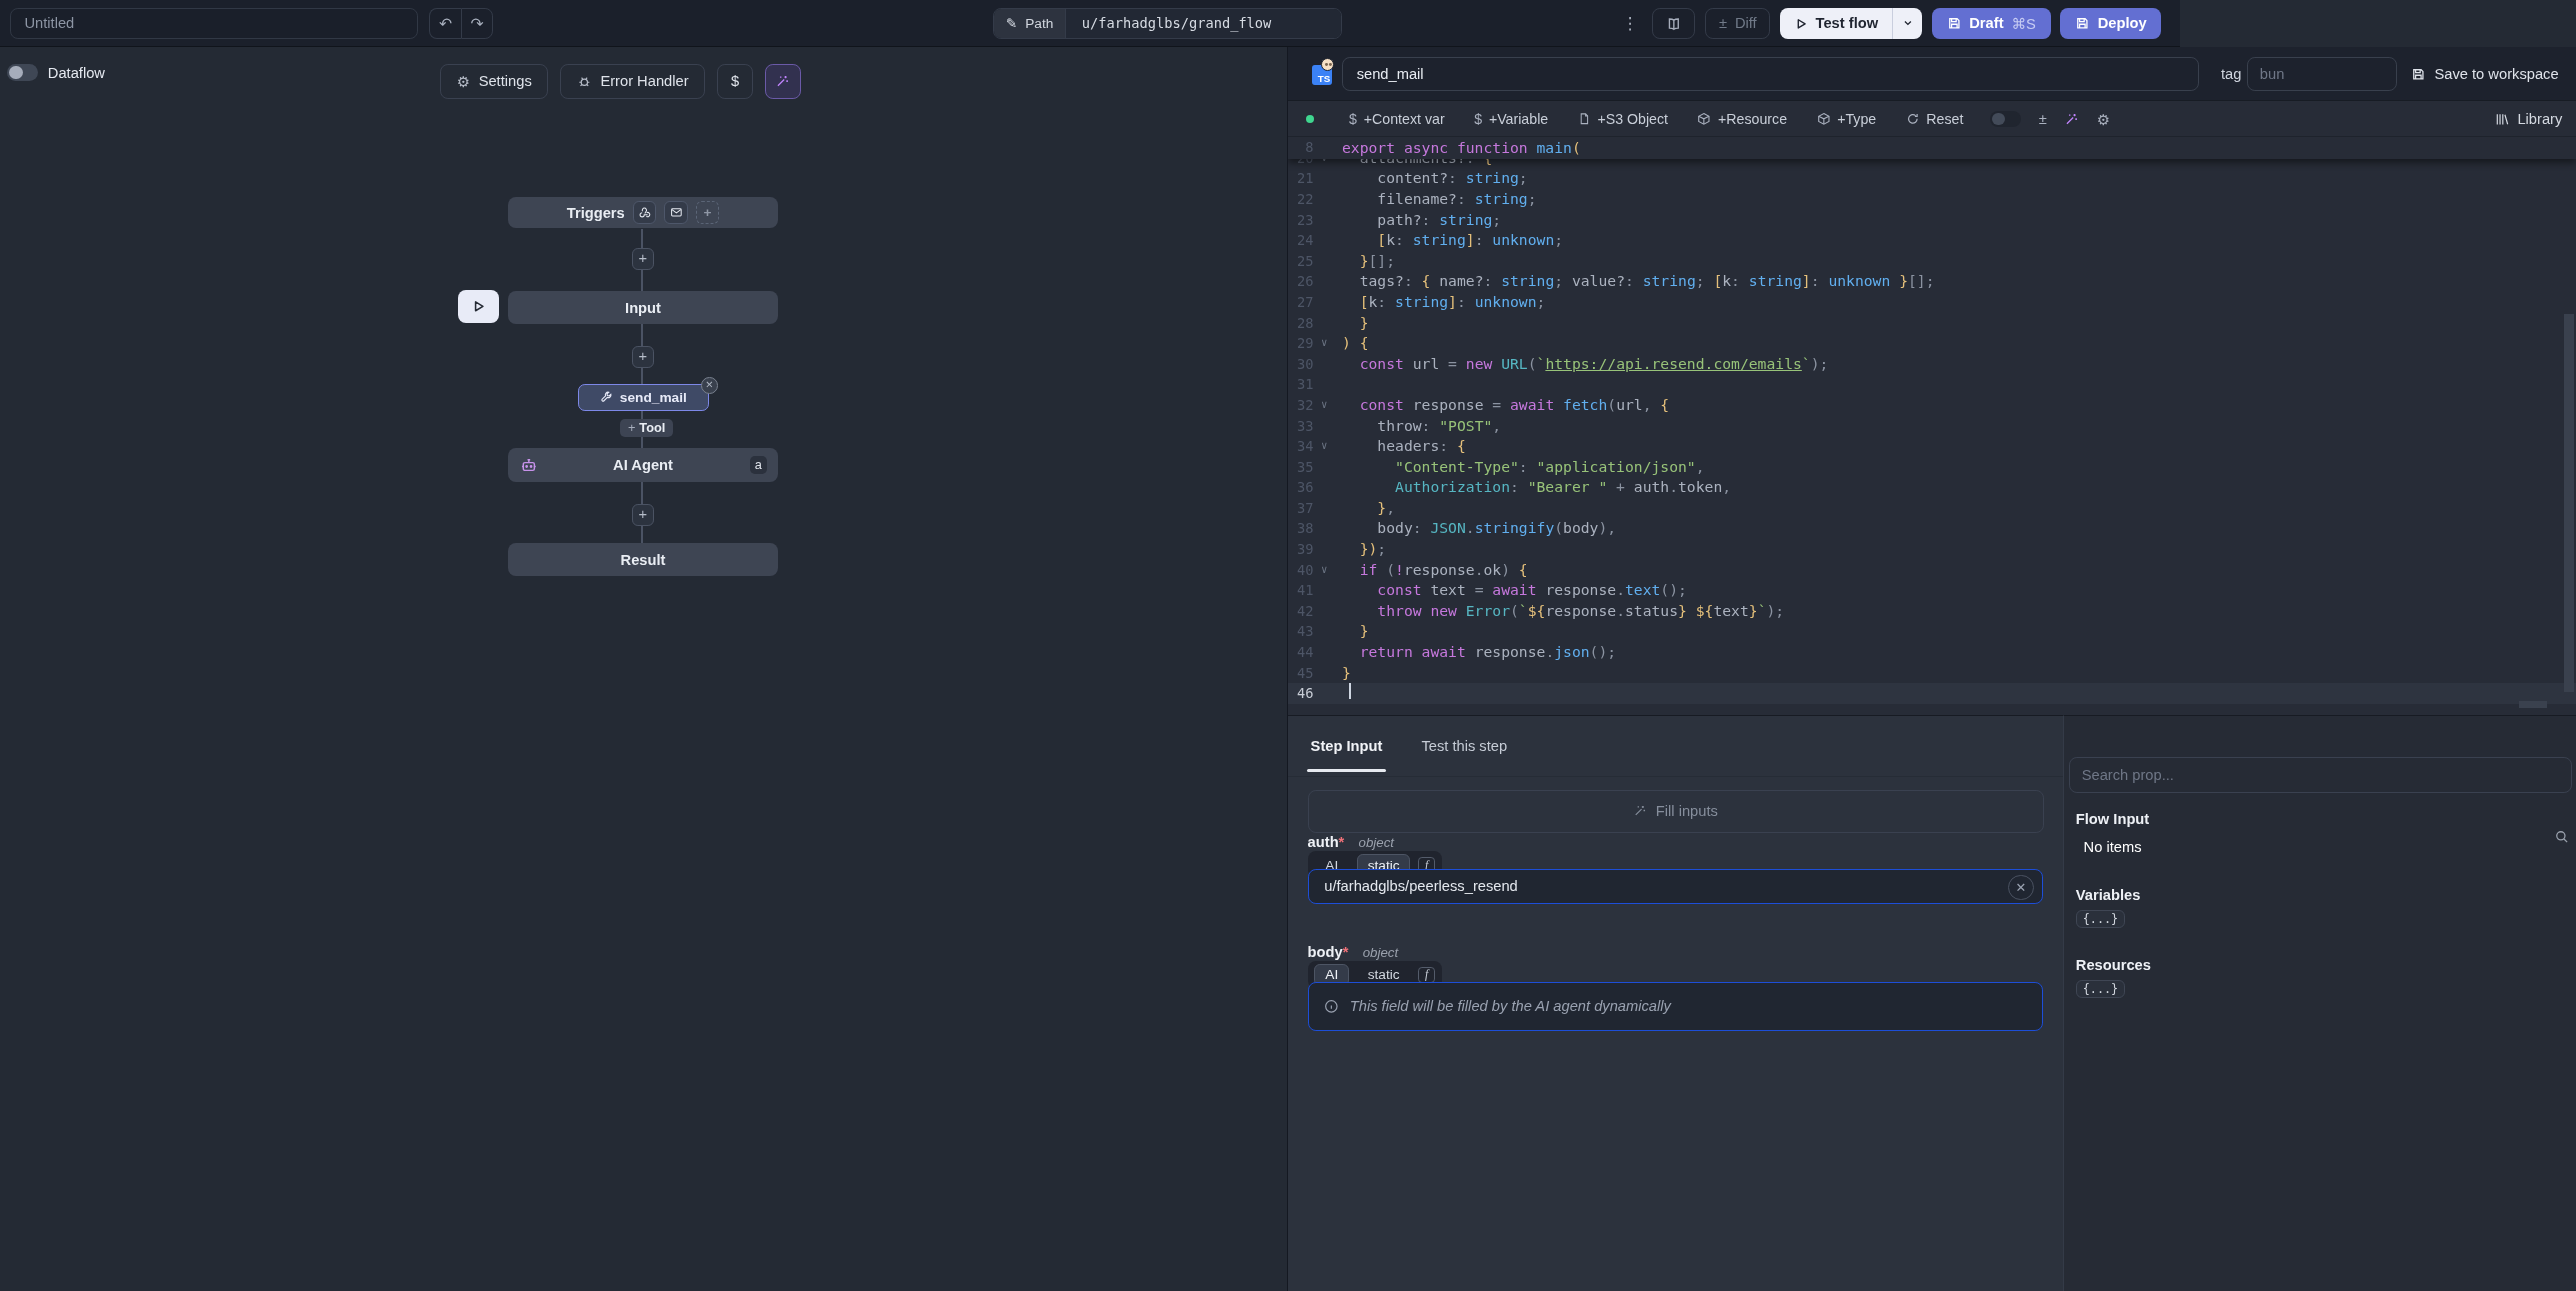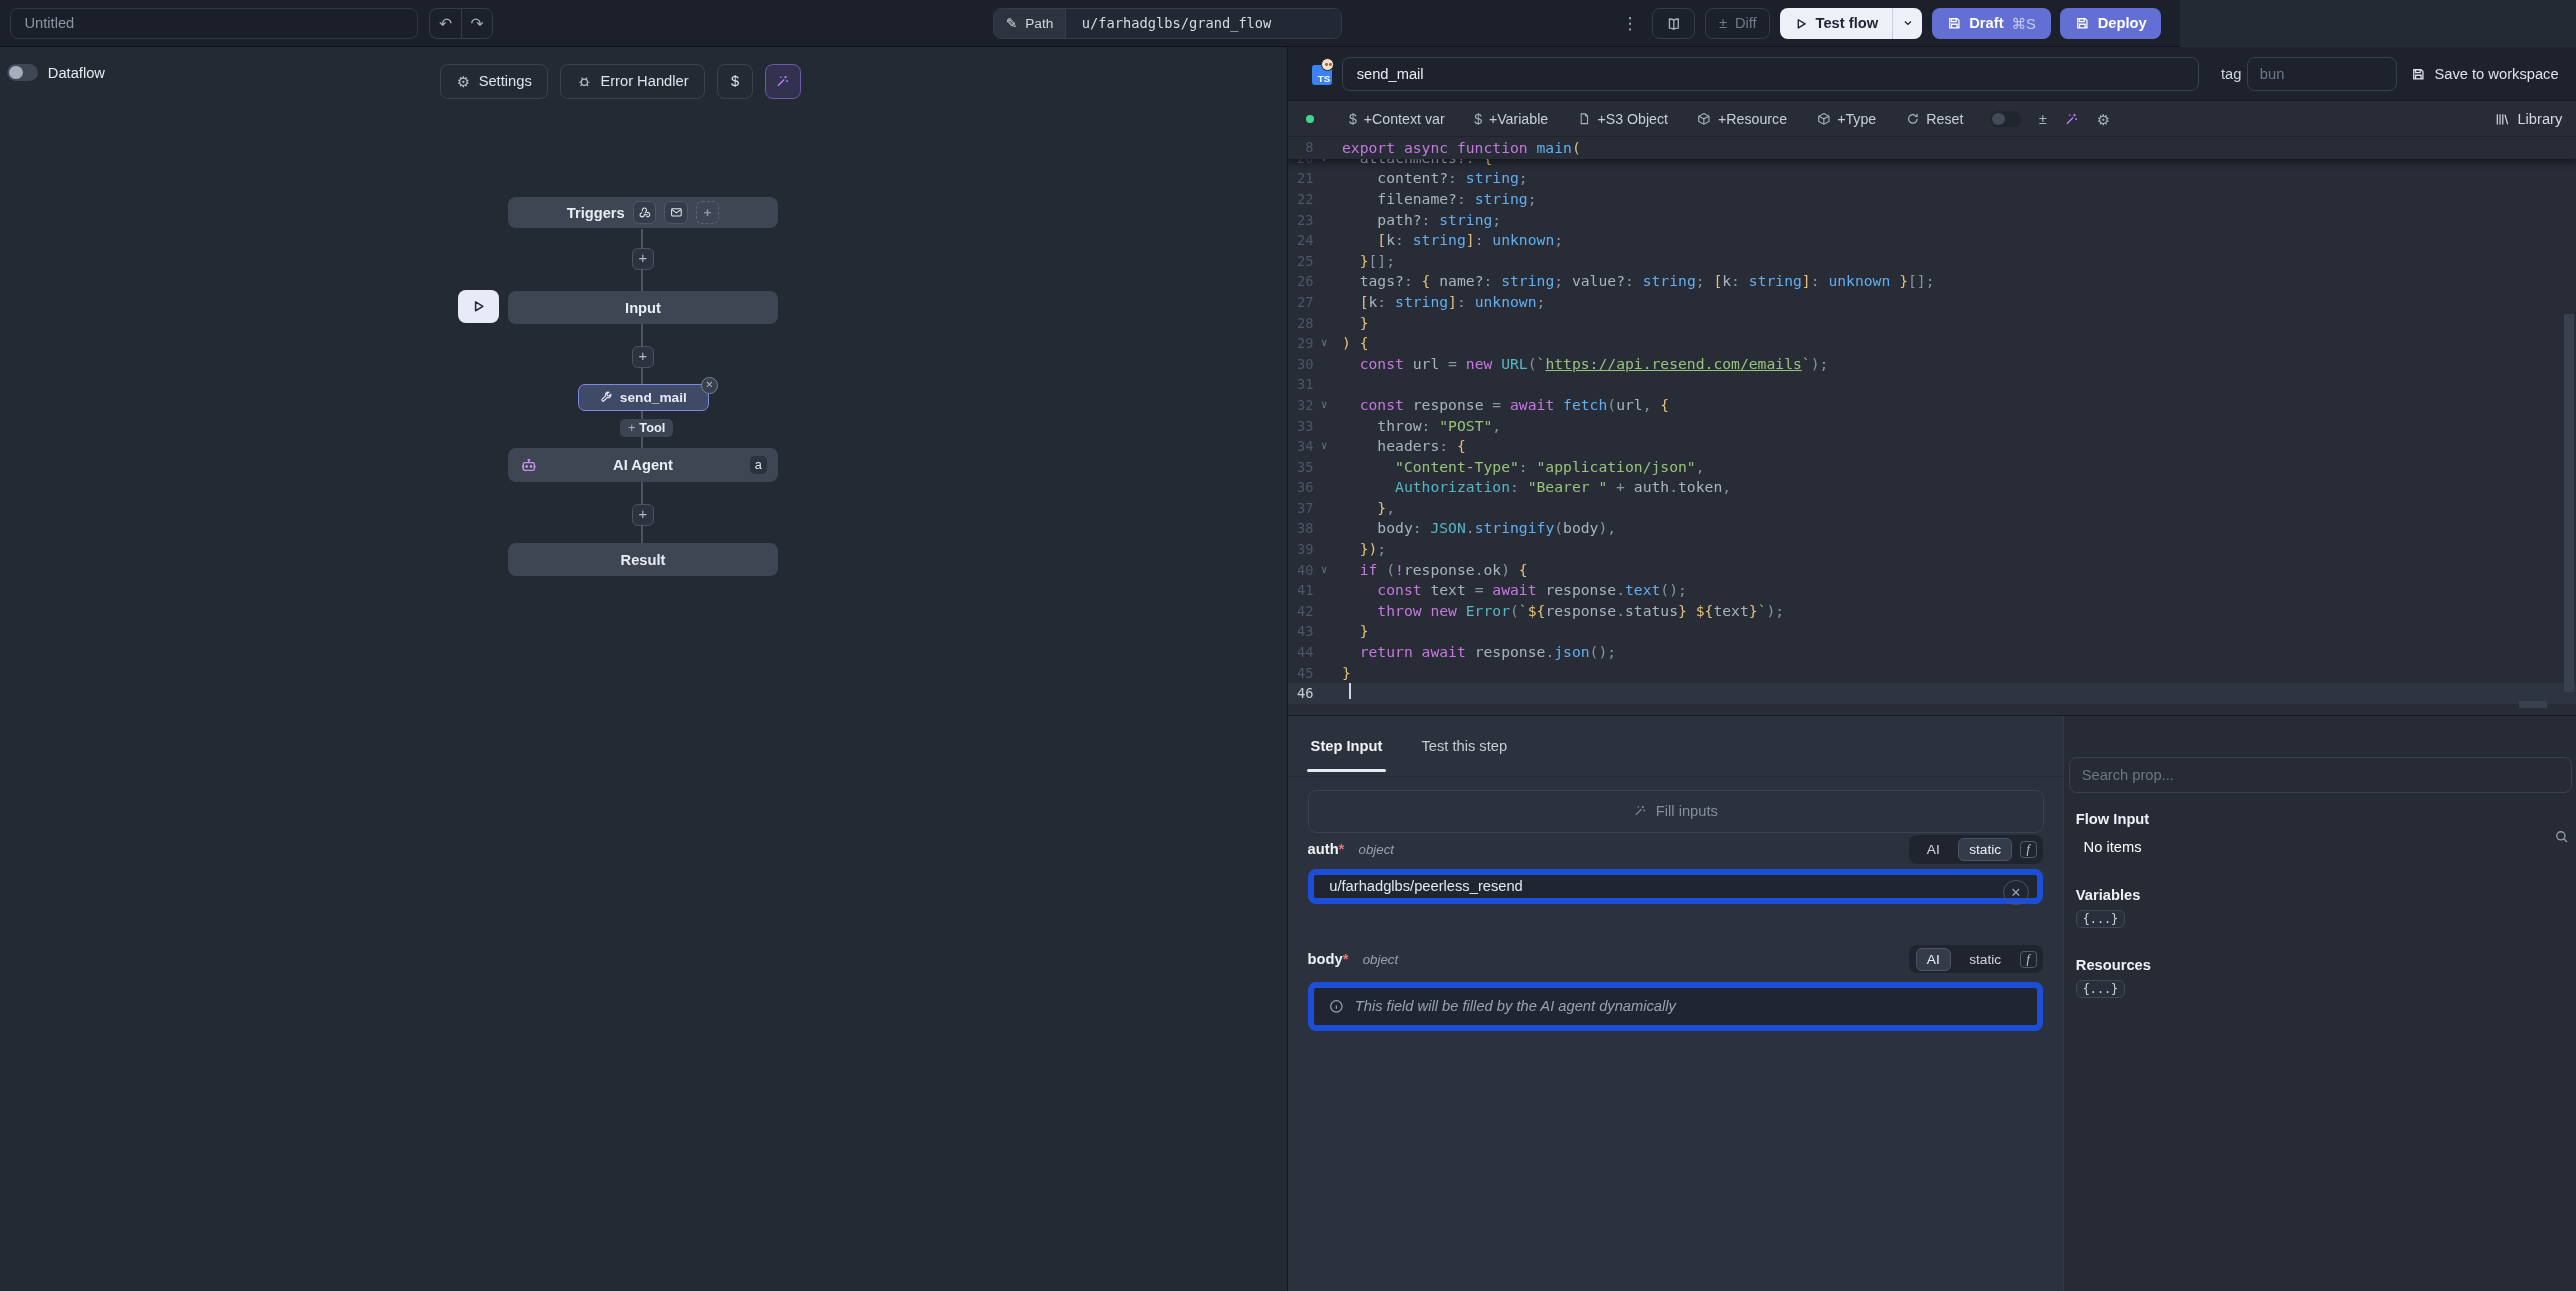--- a/index.html
+++ b/index.html
@@ -134,31 +134,31 @@
   .bottom{ position:absolute; left:0; top:668px; width:100%; height:576px; display:flex; }
   .step-panel{ width:775px; height:100%; background:#2c323d; border-top:1px solid #171b23; }
   .tabs{ height:61px; display:flex; gap:35px; padding:0 20.6px; border-bottom:1px solid #262c36; }
   .tab{ display:flex; align-items:center; font-size:14.7px; color:#c6ccd6; cursor:pointer; position:relative; padding:0 2px; }
   .tab.active{ color:#f1f3f7; font-weight:700; }
   .tab.active::after{ content:""; position:absolute; left:-2px; right:-2px; bottom:3.9px; height:2.9px; background:#e7eaf0; border-radius:2px; }
   .fill-btn{ margin:12.8px 19.6px 0; height:43px; border:1px solid #3a4150; border-radius:7.9px; background:transparent;
              width:calc(100% - 39px); color:#868e9c; font-size:14.7px; display:flex; align-items:center; justify-content:center;
              gap:8.8px; cursor:pointer; }
   .field{ margin:0 19.6px; }
-  .field-head{ height:33px; display:flex; align-items:center; justify-content:space-between; }
+  .field-head{ height:33px; display:flex; align-items:flex-start; justify-content:space-between;flex-direction:column; }
   .fname{ font-size:14.7px; font-weight:700; color:#eef1f6; }
   .freq{ color:#f07178; }
   .ftype{ font-size:13.3px; font-style:italic; color:#9aa1ad; margin-left:9.8px; }
   .seg{ display:flex; align-items:center; gap:7.9px; background:#20242e; border-radius:7.9px; padding:2.9px 6.9px; }
   .seg .opt{ font-size:13.7px; color:#d3d8e0; padding:2.9px 9.8px; border:1px solid transparent; border-radius:5.9px; cursor:pointer; }
   .seg .opt.sel{ border-color:#4d5564; background:#343b49; color:#eef1f6; }
   .fx-btn{ width:16.7px; height:16.7px; border:1px solid #545c6b; border-radius:3.9px; color:#c9cfd9;
            font-family:"Liberation Serif", serif; font-style:italic; font-size:11.8px; display:flex; align-items:center;
            justify-content:center; cursor:pointer; }
-  .finput{ position:relative; height:35px; background:#202631; border:6px solid #1d4ed8; border-radius:7.9px;
+  .finput{ position:relative; height:35px; background:#202631; border:1px solid #1d4ed8; border-radius:7.9px;
            display:flex; align-items:center; padding:0 15.7px; font-size:14.7px; color:#e4e8ee; }
   .finput.tall{ height:49px; }
   .clear-x{ position:absolute; right:8.8px; top:4.9px; width:25.5px; height:25.5px; border-radius:50%; border:1px solid #4a5261;
             background:transparent; color:#9aa2b1; font-size:12.8px; cursor:pointer; }
   .ai-note{ display:flex; align-items:center; gap:10.8px; color:#9aa2b1; font-style:italic; }
   .gap40{ height:39px; } .gap2{ height:2.9px; } .gap6{ height:5.9px; }
 
   .props-sidebar{ width:513px; height:100%; background:#262b35; border-left:1px solid #343b48; border-top:1px solid #171b23;
                   position:relative; padding-top:41px; }
   .search-input{ display:block; margin:0 4.9px; width:503px; height:36px; background:transparent; border:1px solid #3a4150;

